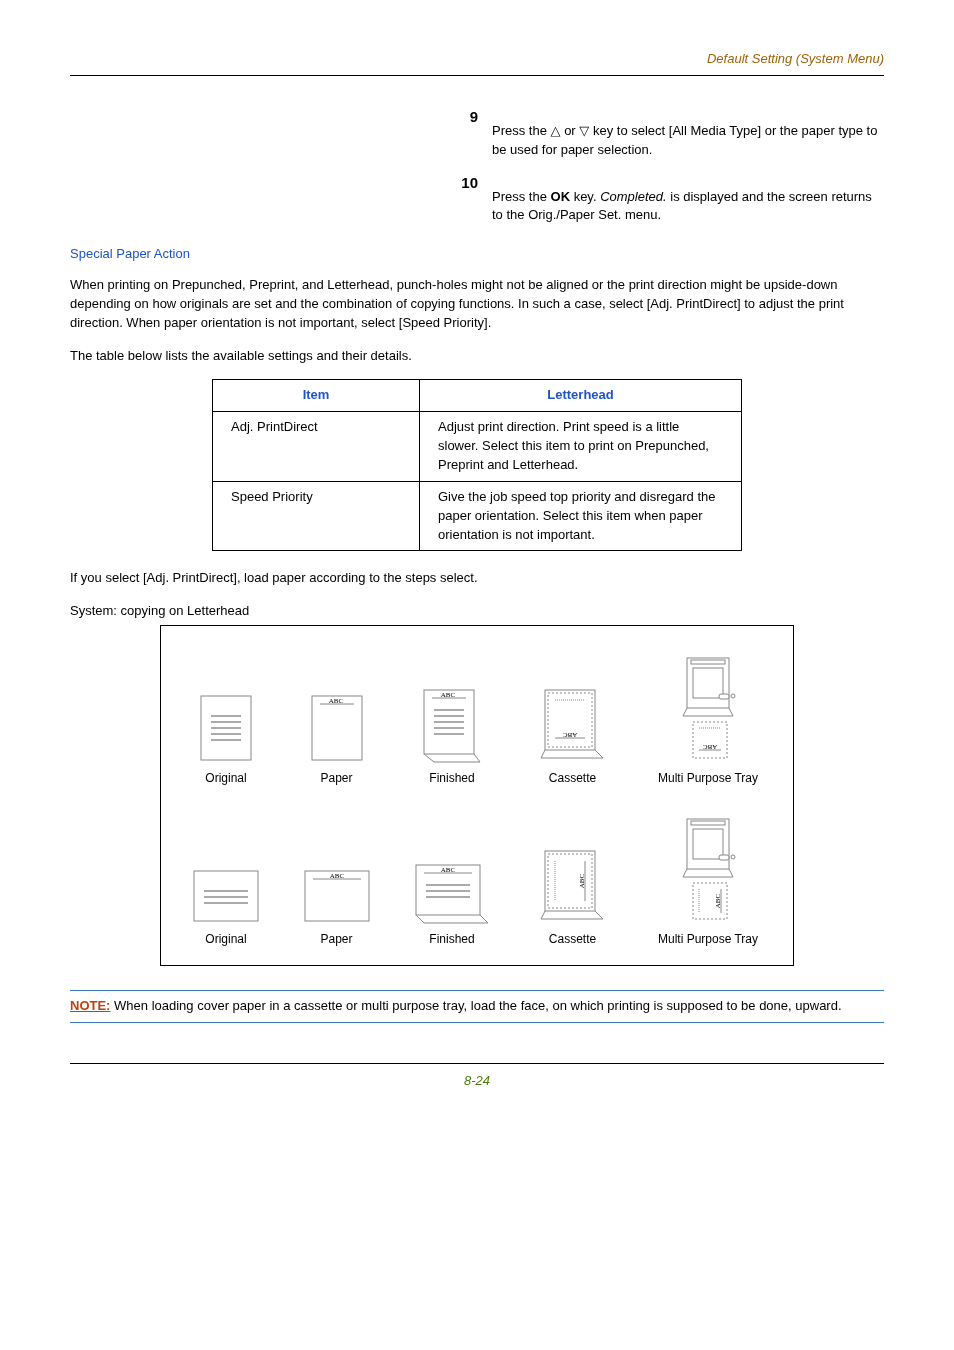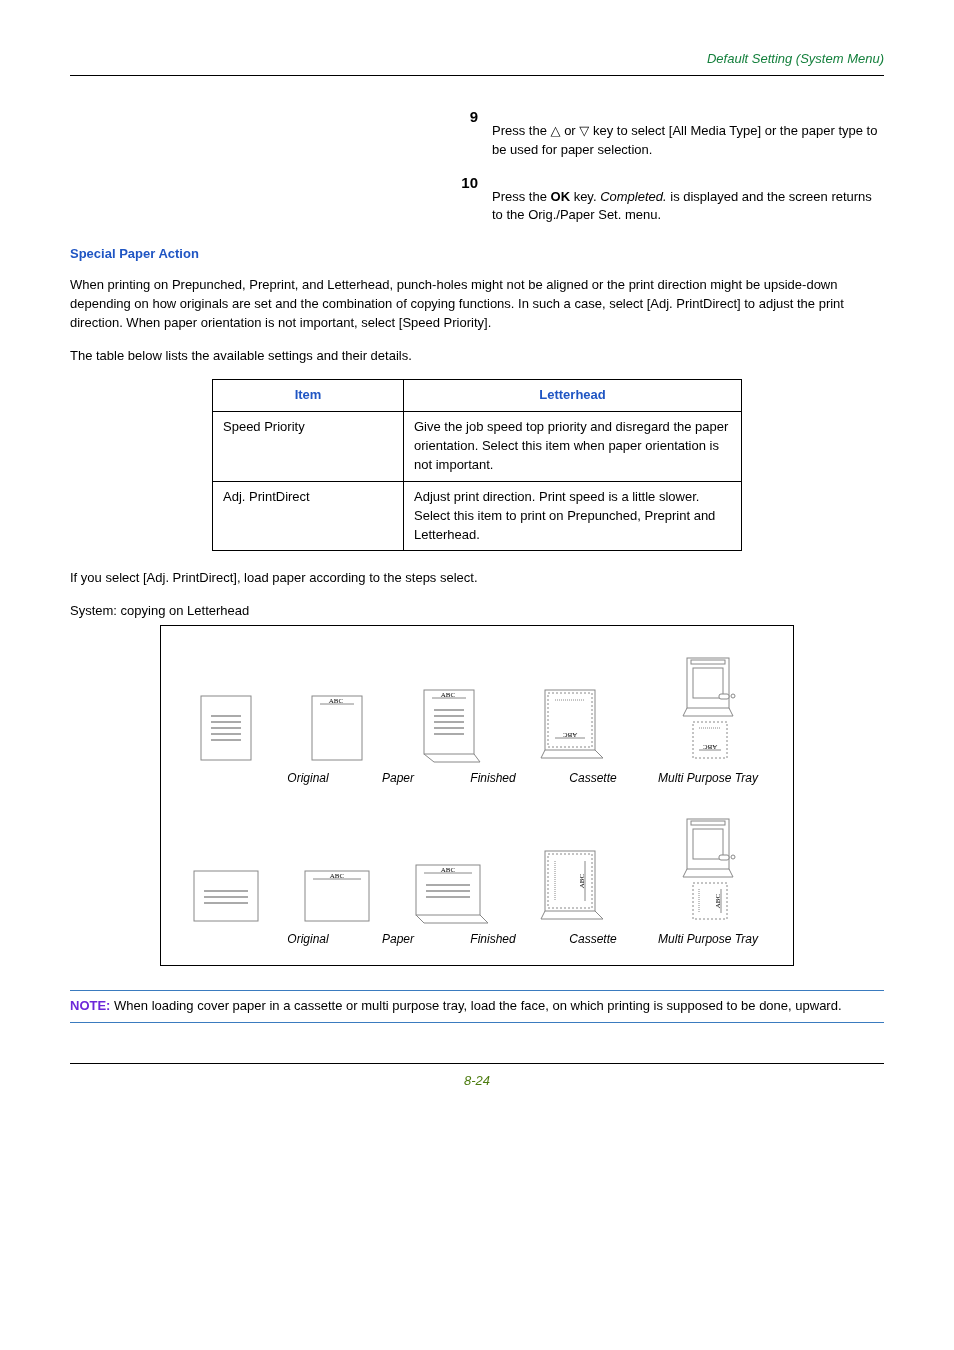--- a/index.html
+++ b/index.html
@@ -8,21 +8,21 @@
     color: #000;
     width: 954px;
     box-sizing: border-box;
     padding: 50px 70px 40px 70px;
     font-size: 13px;
     line-height: 1.45;
   }
   .header-right {
     text-align: right;
     font-style: italic;
-    color: #15803d;
+    color: #a16207;
     margin-bottom: 6px;
   }
   hr.hdr {
     border: none;
     border-top: 1px solid #000;
     margin: 0 0 30px 0;
   }
   .steps {
     margin-left: 380px;
   }
@@ -34,32 +34,32 @@
     font-weight: bold;
     font-size: 15px;
     width: 28px;
     text-align: right;
     flex-shrink: 0;
     padding-right: 14px;
   }
   .step-text { flex: 1; margin-top: 16px; }
   .blue-head {
     color: #1f55c3;
-    font-weight: bold;
+    font-weight: normal;
     margin: 20px 0 12px 0;
   }
   .para { margin-bottom: 14px; }
   table.opt {
     border-collapse: collapse;
     margin: 0 auto 18px auto;
     width: 530px;
   }
   table.opt th, table.opt td {
     border: 1px solid #000;
-    padding: 6px 10px;
+    padding: 6px 18px;
     text-align: left;
     vertical-align: top;
   }
   table.opt th {
     color: #1f55c3;
     font-weight: bold;
     text-align: center;
     background: #fff;
   }
   .diagram-frame {
@@ -68,34 +68,33 @@
     padding: 28px 20px 16px 20px;
   }
   .diag-row {
     display: flex;
     justify-content: space-between;
     align-items: flex-end;
     margin-bottom: 6px;
   }
   .cap-row {
     display: flex;
-    justify-content: flex-end;
+    justify-content: space-between;
     margin-bottom: 28px;
     font-size: 12px;
-    font-style: italic;
   }
   .cap-row div { text-align: center; }
   .col1 { width: 90px; }
   .col2 { width: 90px; }
   .col3 { width: 100px; }
   .col4 { width: 100px; }
   .col5 { width: 130px; }
   svg { display: block; margin: 0 auto; }
   .note-bar { border-top: 1px solid #3a7bbf; border-bottom: 1px solid #3a7bbf; padding: 6px 0; margin-bottom: 40px;}
-  .note-label { color: #6d28d9; font-weight: bold; }
+  .note-label { color: #c2410c; font-weight: bold; text-decoration: underline; }
   .footer-num { text-align: center; font-style: italic; color: #4d7c0f; }
   hr.ftr { border: none; border-top: 1px solid #000; margin: 40px 0 8px 0;}
   .glyph { font-family: Arial; }
 </style>
 </head>
 <body>
 
 <div class="header-right">Default Setting (System Menu)</div>
 <hr class="hdr">
 
@@ -119,26 +118,26 @@
 <div class="para">When printing on Prepunched, Preprint, and Letterhead, punch-holes might not be aligned or the print direction might be upside-down depending on how originals are set and the combination of copying functions. In such a case, select [Adj. PrintDirect] to adjust the print direction. When paper orientation is not important, select [Speed Priority].</div>
 <div class="para">The table below lists the available settings and their details.</div>
 
 <table class="opt">
   <tbody>
       <tr>
     <th style="width:170px">Item</th>
     <th>Letterhead</th>
   </tr>
   <tr>
+    <td>Adj. PrintDirect</td>
+    <td>Adjust print direction. Print speed is a little slower. Select this item to print on Prepunched, Preprint and Letterhead.</td>
+  </tr>
+  <tr>
     <td>Speed Priority</td>
     <td>Give the job speed top priority and disregard the paper orientation. Select this item when paper orientation is not important.</td>
-  </tr>
-  <tr>
-    <td>Adj. PrintDirect</td>
-    <td>Adjust print direction. Print speed is a little slower. Select this item to print on Prepunched, Preprint and Letterhead.</td>
   </tr>
 </tbody>
   </table>
 
 <div class="para">If you select [Adj. PrintDirect], load paper according to the steps select.</div>
 <div>System: copying on Letterhead</div>
 
 <div class="diagram-frame">
 
   <div class="diag-row">

